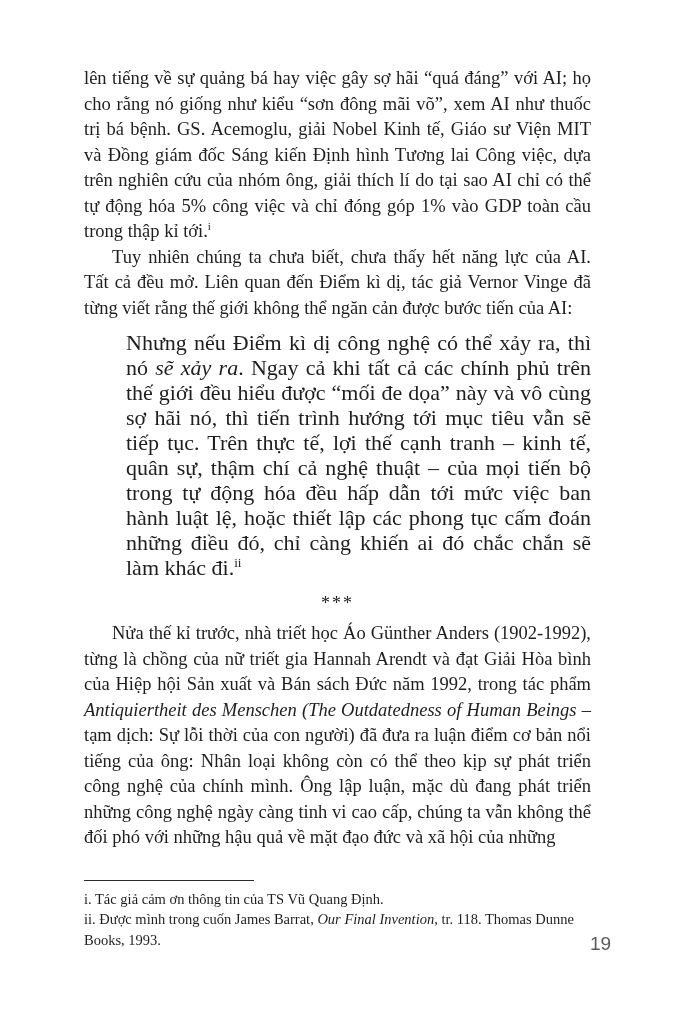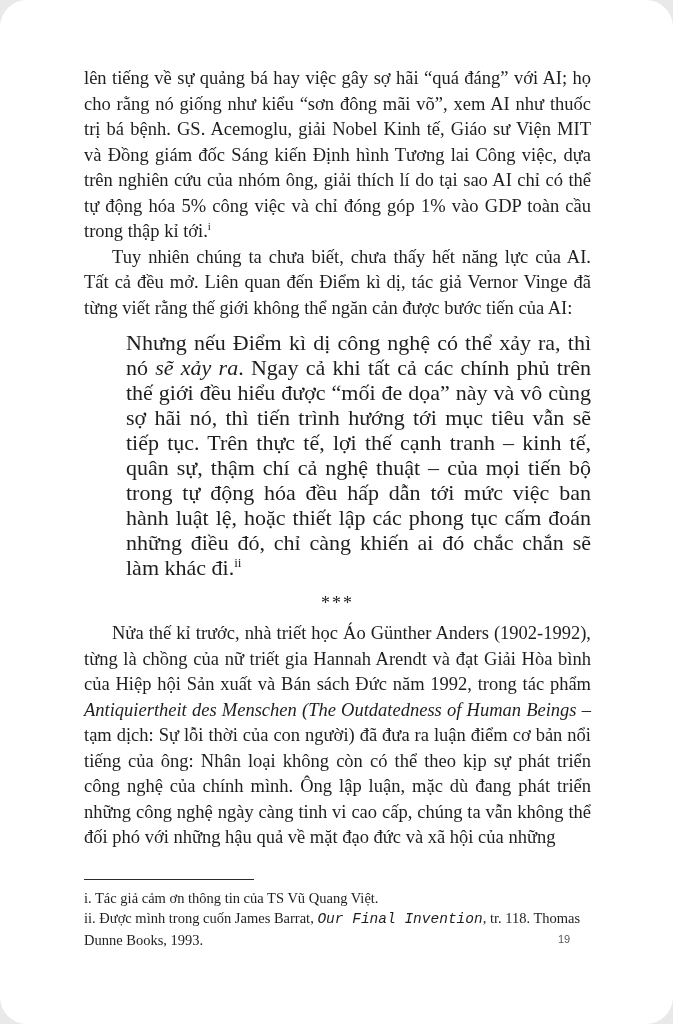--- a/index.html
+++ b/index.html
@@ -13,21 +13,20 @@
     height: 1024px;
     margin: 0 auto;
     background: #ffffff;
     font-family: "Liberation Serif", "DejaVu Serif", serif;
     color: #1e1e1e;
     overflow: hidden;
     box-sizing: border-box;
     display: flex;
     flex-direction: column;
     padding: 66px 82px 74px 84px;
-    border-radius: 27px;
   }
   .text-block {
     width: 507px;
   }
   .body-para {
     margin: 0;
     font-size: 18.5px;
     line-height: 25.5px;
     text-align: justify;
   }
@@ -64,24 +63,24 @@
     margin: 0 0 8px 0;
   }
   .footnote {
     margin: 0;
     font-size: 14.5px;
     line-height: 20.5px;
     text-align: left;
   }
   .page-number {
     position: absolute;
-    left: 558px;
+    left: 590px;
     top: 933px;
     font-family: "Liberation Sans", "DejaVu Sans", sans-serif;
-    font-size: 11px;
+    font-size: 19px;
     color: #58595b;
     text-align: right;
   }
 </style>
 </head>
 <body>
 
 <div class="page">
 
   <main class="text-block">
@@ -93,19 +92,19 @@
     <blockquote class="quote"><span>Nhưng nếu Điểm kì dị công nghệ có thể xảy ra, thì nó </span><span style="font-style: italic;">sẽ xảy ra</span><span>. Ngay cả khi tất cả các chính phủ trên thế giới đều hiểu được “mối đe dọa” này và vô cùng sợ hãi nó, thì tiến trình hướng tới mục tiêu vẫn sẽ tiếp tục. Trên thực tế, lợi thế cạnh tranh – kinh tế, quân sự, thậm chí cả nghệ thuật – của mọi tiến bộ trong tự động hóa đều hấp dẫn tới mức việc ban hành luật lệ, hoặc thiết lập các phong tục cấm đoán những điều đó, chỉ càng khiến ai đó chắc chắn sẽ làm khác đi.</span><sup>ii</sup></blockquote>
 
     <div class="separator">***</div>
 
     <p class="body-para indented"><span>Nửa thế kỉ trước, nhà triết học Áo Günther Anders (1902-1992), từng là chồng của nữ triết gia Hannah Arendt và đạt Giải Hòa bình của Hiệp hội Sản xuất và Bán sách Đức năm 1992, trong tác phẩm </span><span style="font-style: italic;">Antiquiertheit des Menschen (The Outdatedness of Human Beings</span><span> – tạm dịch: Sự lỗi thời của con người) đã đưa ra luận điểm cơ bản nổi tiếng của ông: Nhân loại không còn có thể theo kịp sự phát triển công nghệ của chính mình. Ông lập luận, mặc dù đang phát triển những công nghệ ngày càng tinh vi cao cấp, chúng ta vẫn không thể đối phó với những hậu quả về mặt đạo đức và xã hội của những</span></p>
 
   </main>
 
   <footer class="footnotes">
     <div class="fn-rule"></div>
-    <p class="footnote"><span>i. Tác giả cảm ơn thông tin của TS Vũ Quang Việt.</span></p>
-    <p class="footnote"><span>ii. Được mình trong cuốn James Barrat, </span><span style="font-style: italic; font-family: Liberation Mono, monospace;">Our Final Invention</span><span>, tr. 118. Thomas Dunne Books, 1993.</span></p>
+    <p class="footnote"><span>i. Tác giả cảm ơn thông tin của TS Vũ Quang Định.</span></p>
+    <p class="footnote"><span>ii. Được mình trong cuốn James Barrat, </span><span style="font-style: italic;">Our Final Invention</span><span>, tr. 118. Thomas Dunne Books, 1993.</span></p>
   </footer>
 
   <div class="page-number">19</div>
 
 </div>
 
 </body></html>

